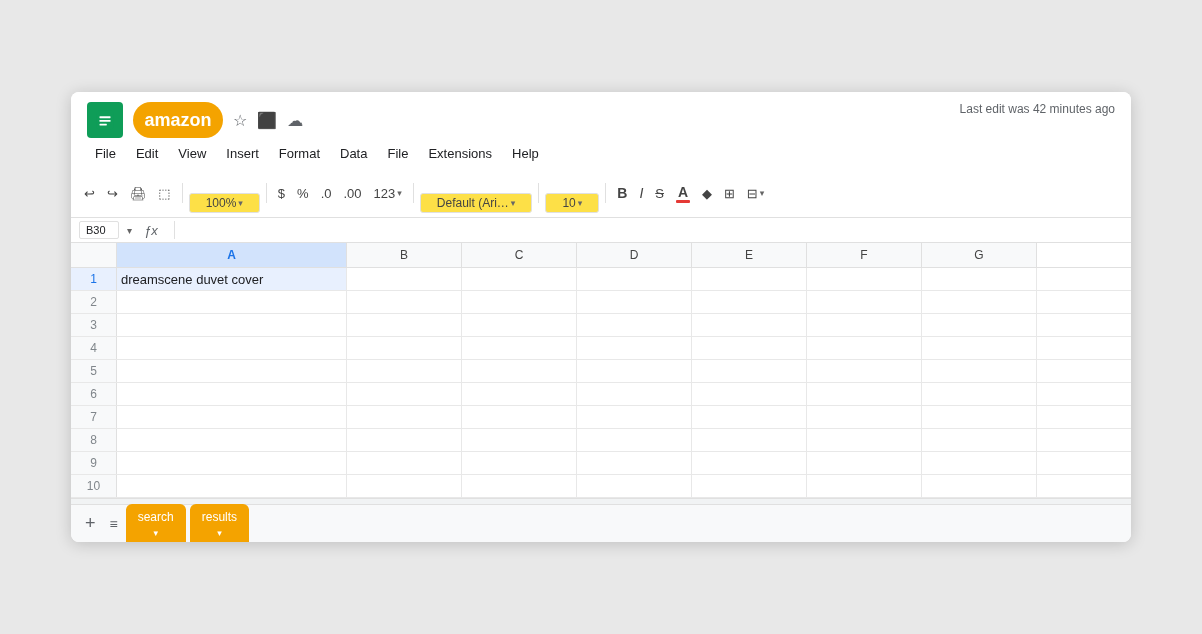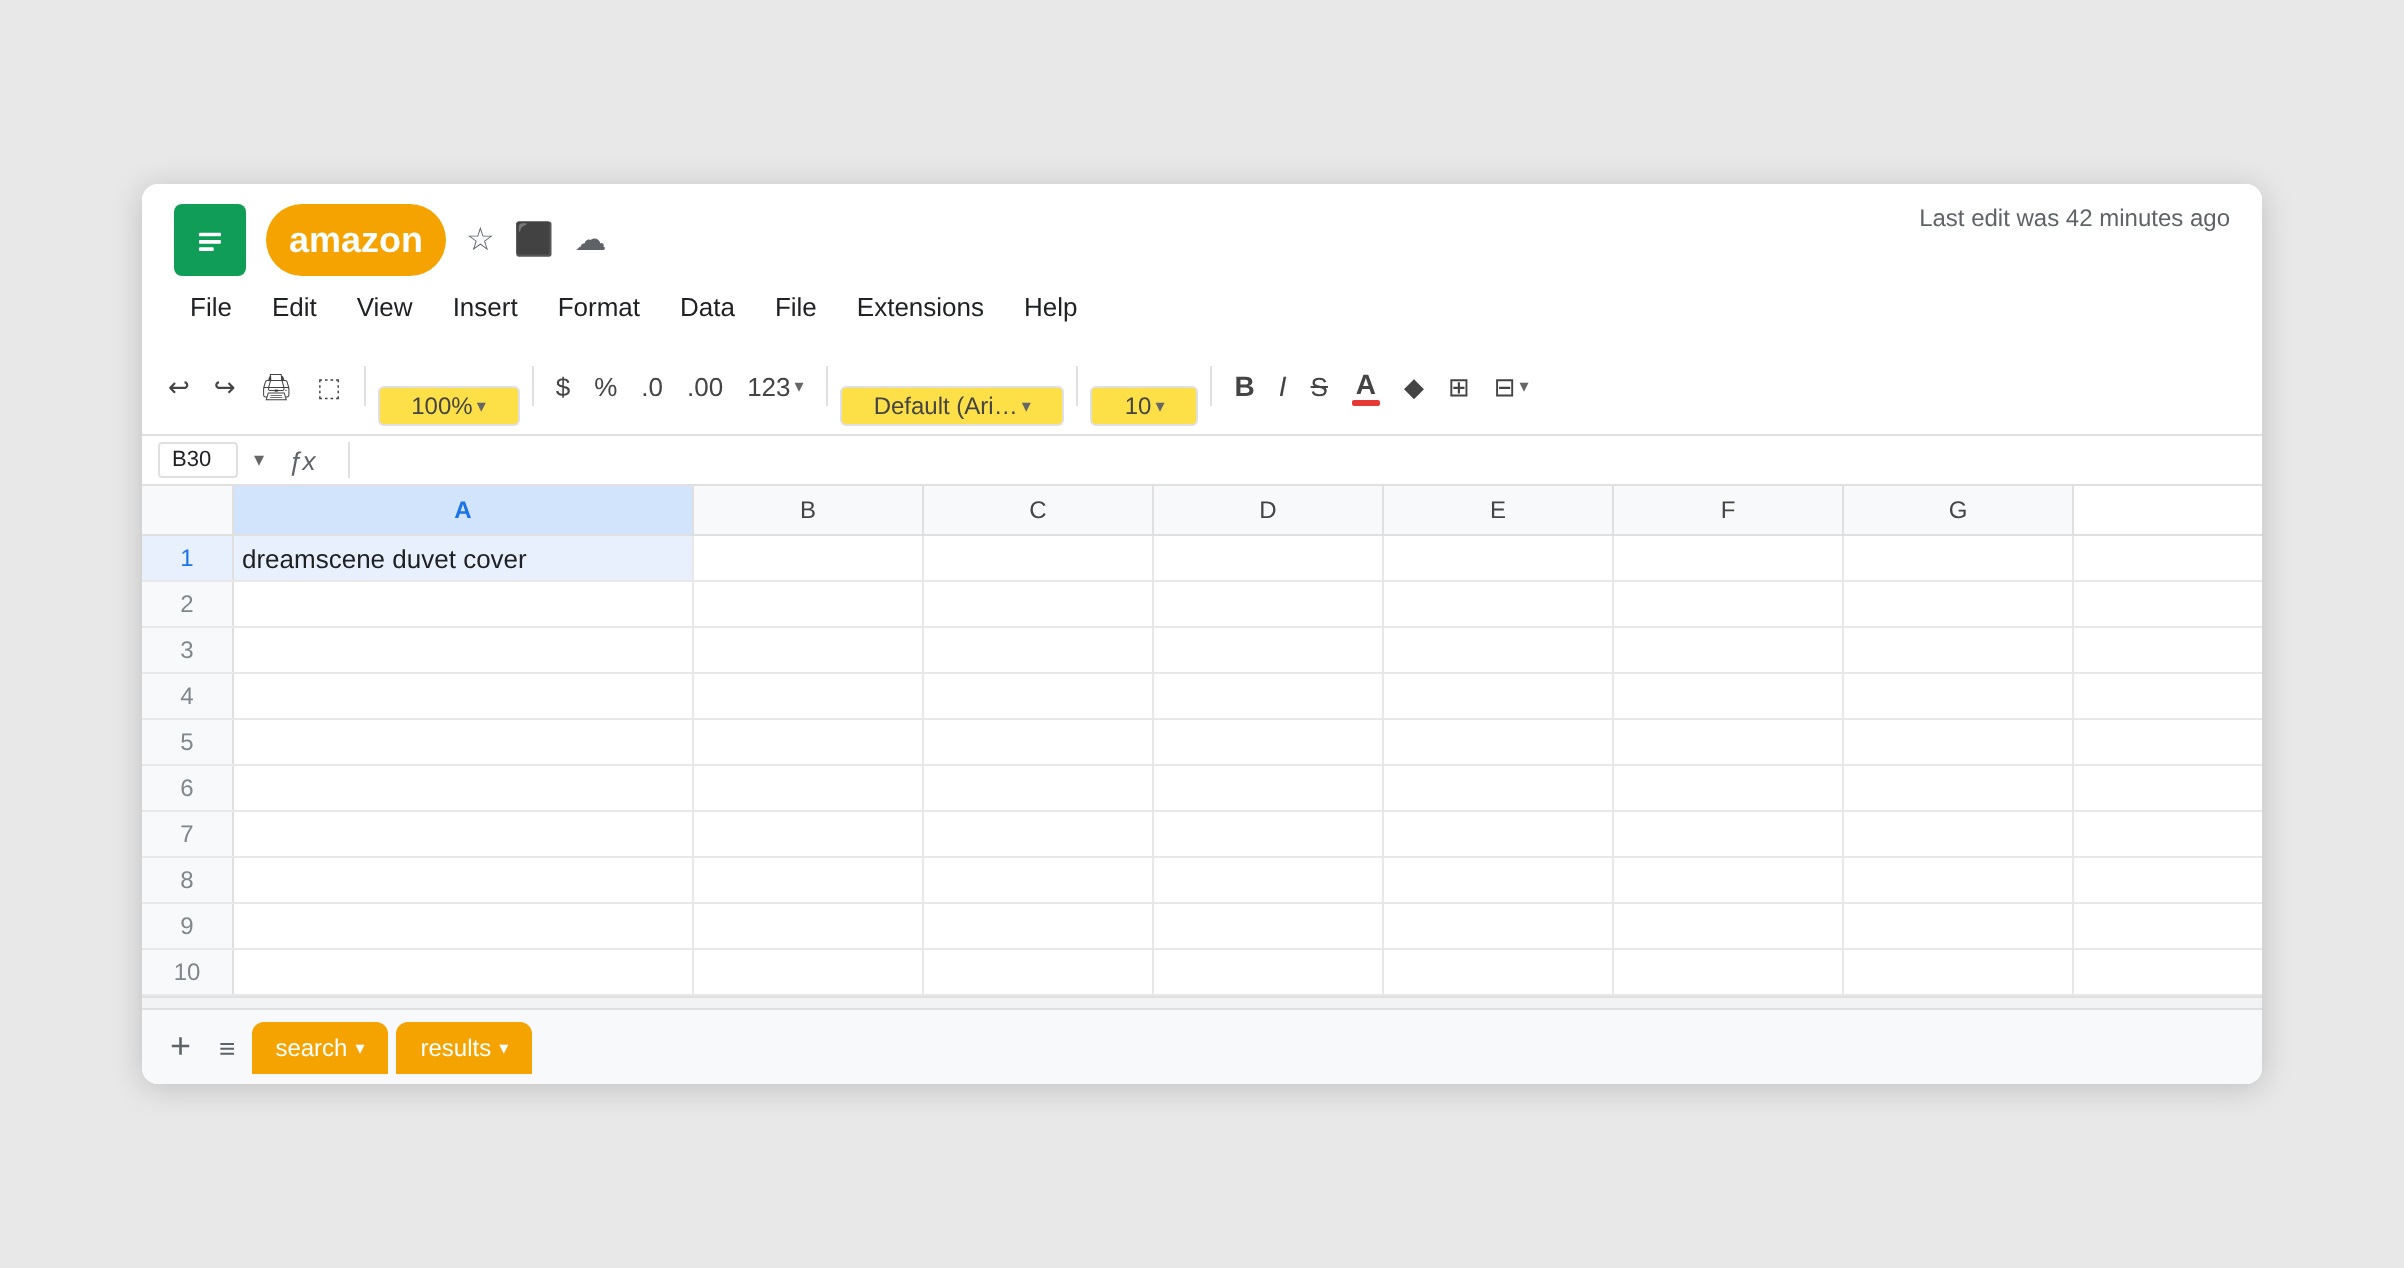--- a/index.html
+++ b/index.html
@@ -252,20 +252,21 @@
     .sheet-tab {
       padding: 6px 12px;
       font-size: 12px;
       color: #fff;
       border-radius: 6px 6px 0 0;
       cursor: pointer;
       display: flex;
       align-items: center;
       gap: 4px;
       font-weight: 500;
+      flex-direction: column;
     }
     .sheet-tab.search-tab {
       background: #f4a300;
       color: #fff;
     }
     .sheet-tab.results-tab {
       background: #f4a300;
       color: #fff;
     }
     .tab-chevron { font-size: 9px; }

